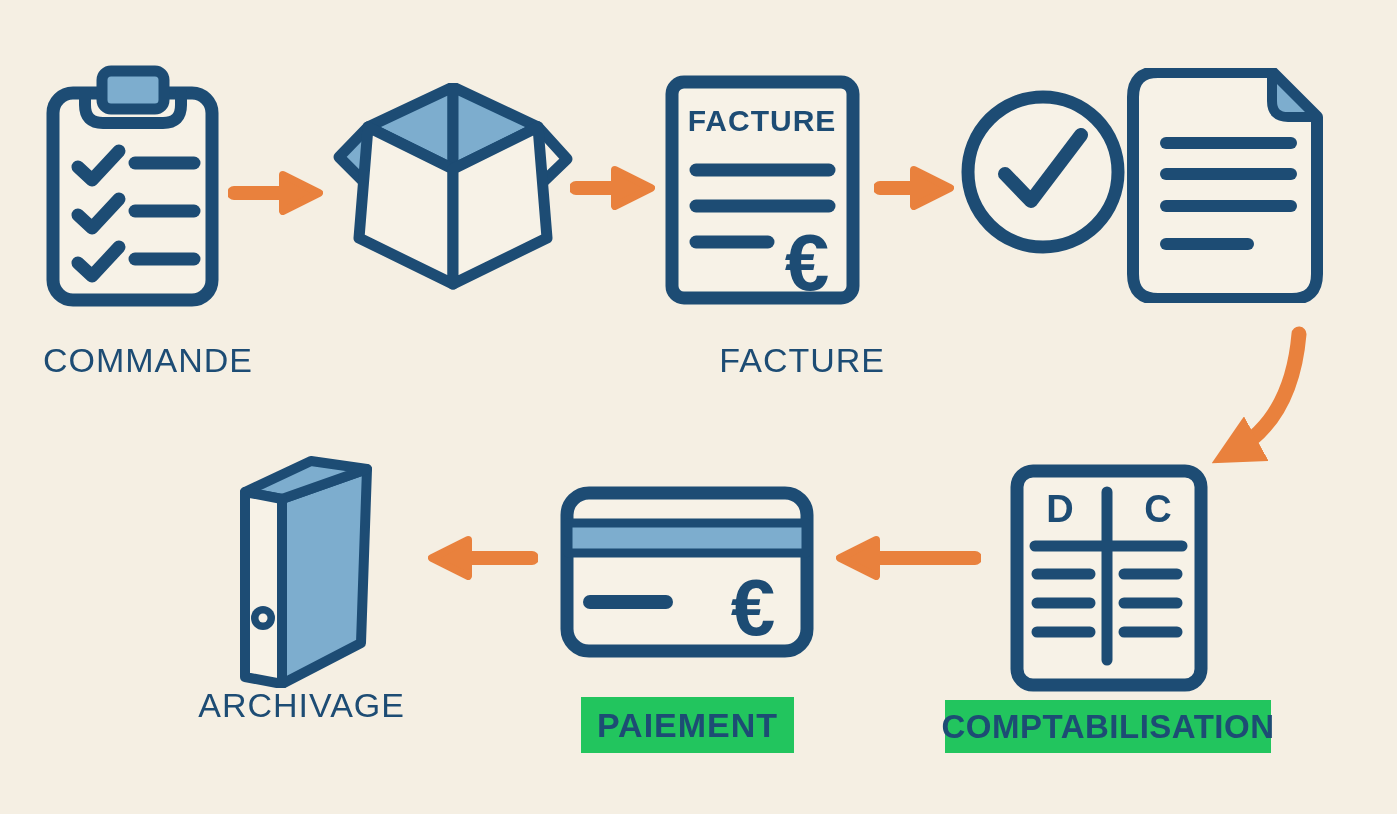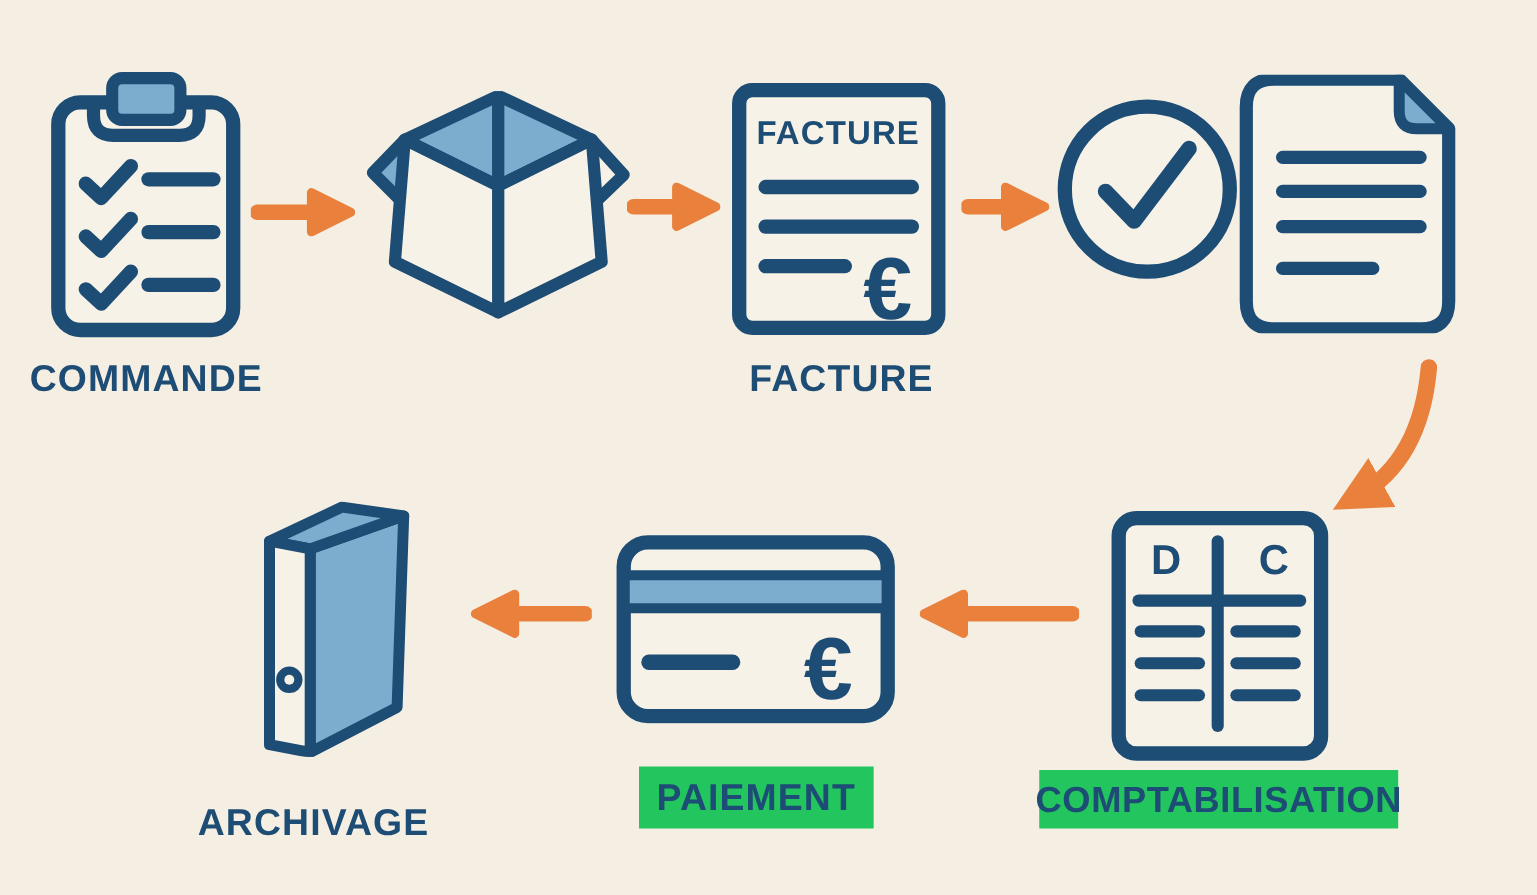--- a/index.html
+++ b/index.html
@@ -14,26 +14,27 @@
     overflow:hidden;
   }
   .icon{position:absolute;}
   .icon svg{display:block;width:100%;height:100%;}
   .arrow{position:absolute;}
   .arrow svg{display:block;width:100%;height:100%;}
   .arrow.left svg{transform:scaleX(-1);}
   .step-label{
     position:absolute;
     color:#1d4c74;
-    font-weight:700;
+    font-weight:400;
     font-size:34px;
     letter-spacing:1px;
-    text-align:center;
+    text-align:right;
     white-space:nowrap;
     line-height:1.0;
+    margin-top:16px;
   }
   .hl-box{
     position:absolute;
     display:flex;align-items:center;justify-content:center;
     border:7px solid #22c55e;
     background:#22c55e;
     color:#1d4c74;
     font-weight:700;
     white-space:nowrap;
     box-sizing:border-box;
@@ -197,15 +198,15 @@
 
 
   <div class="hl-box" style="left:945px;top:700px;width:326px;height:53px;font-size:33px;letter-spacing:0.5px">
     <span>COMPTABILISATION</span>
   </div>
 
   <div class="hl-box" style="left:581px;top:697px;width:213px;height:56px;font-size:34px;letter-spacing:1px">
     <span>PAIEMENT</span>
   </div>
 
-  <div class="step-label" style="left:165px;top:731px;width:240px">ARCHIVAGE</div>
+  <div class="step-label" style="left:165px;top:672px;width:240px">ARCHIVAGE</div>
 
 </div>
 
 </body></html>

